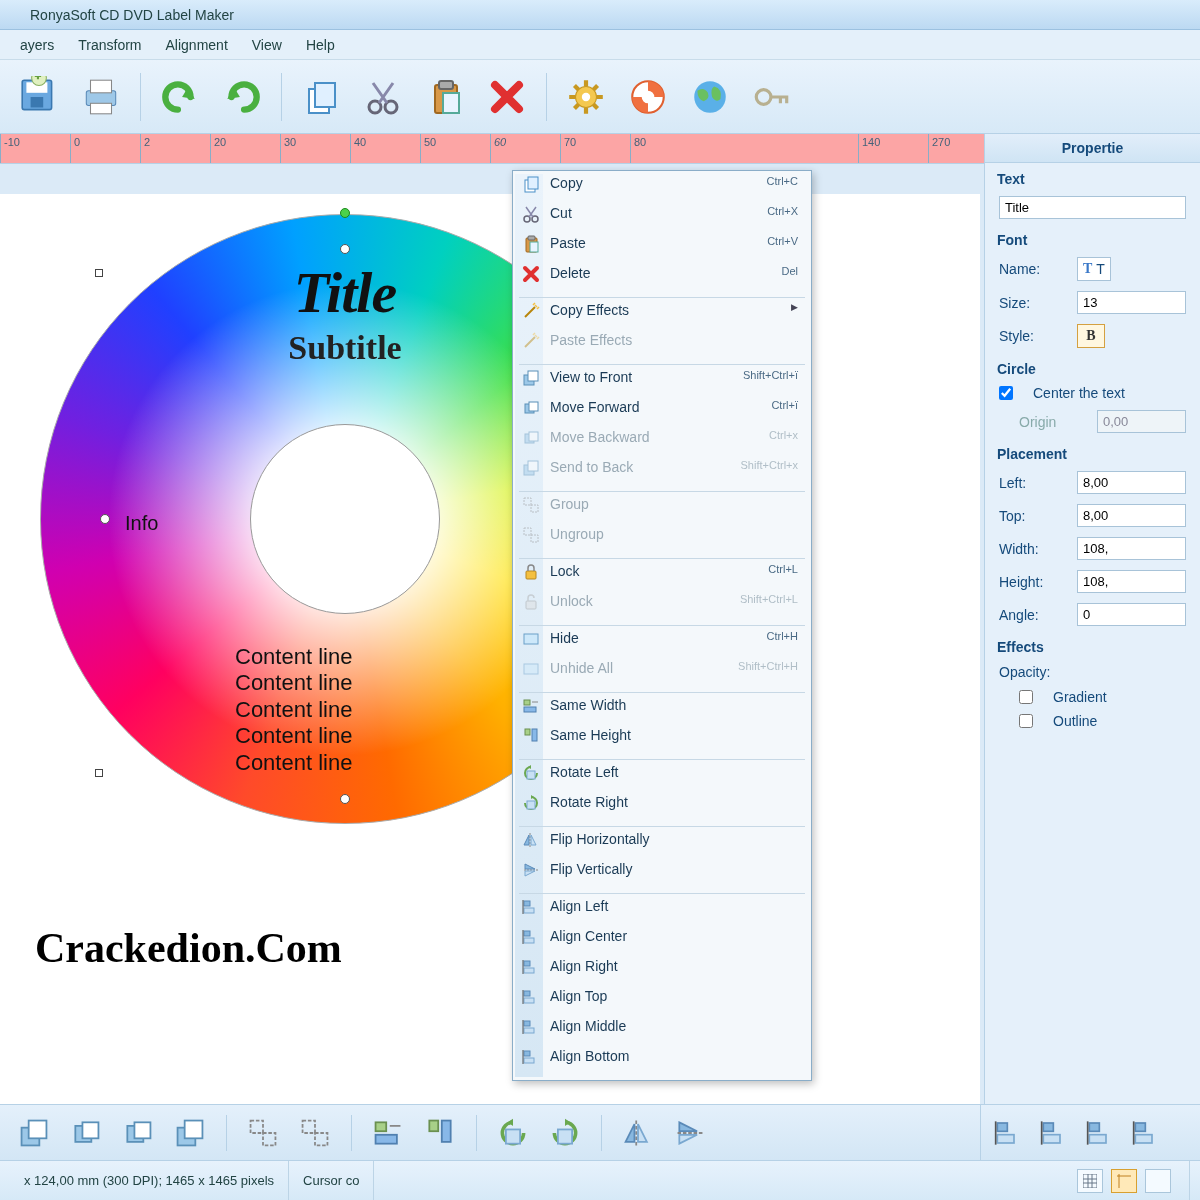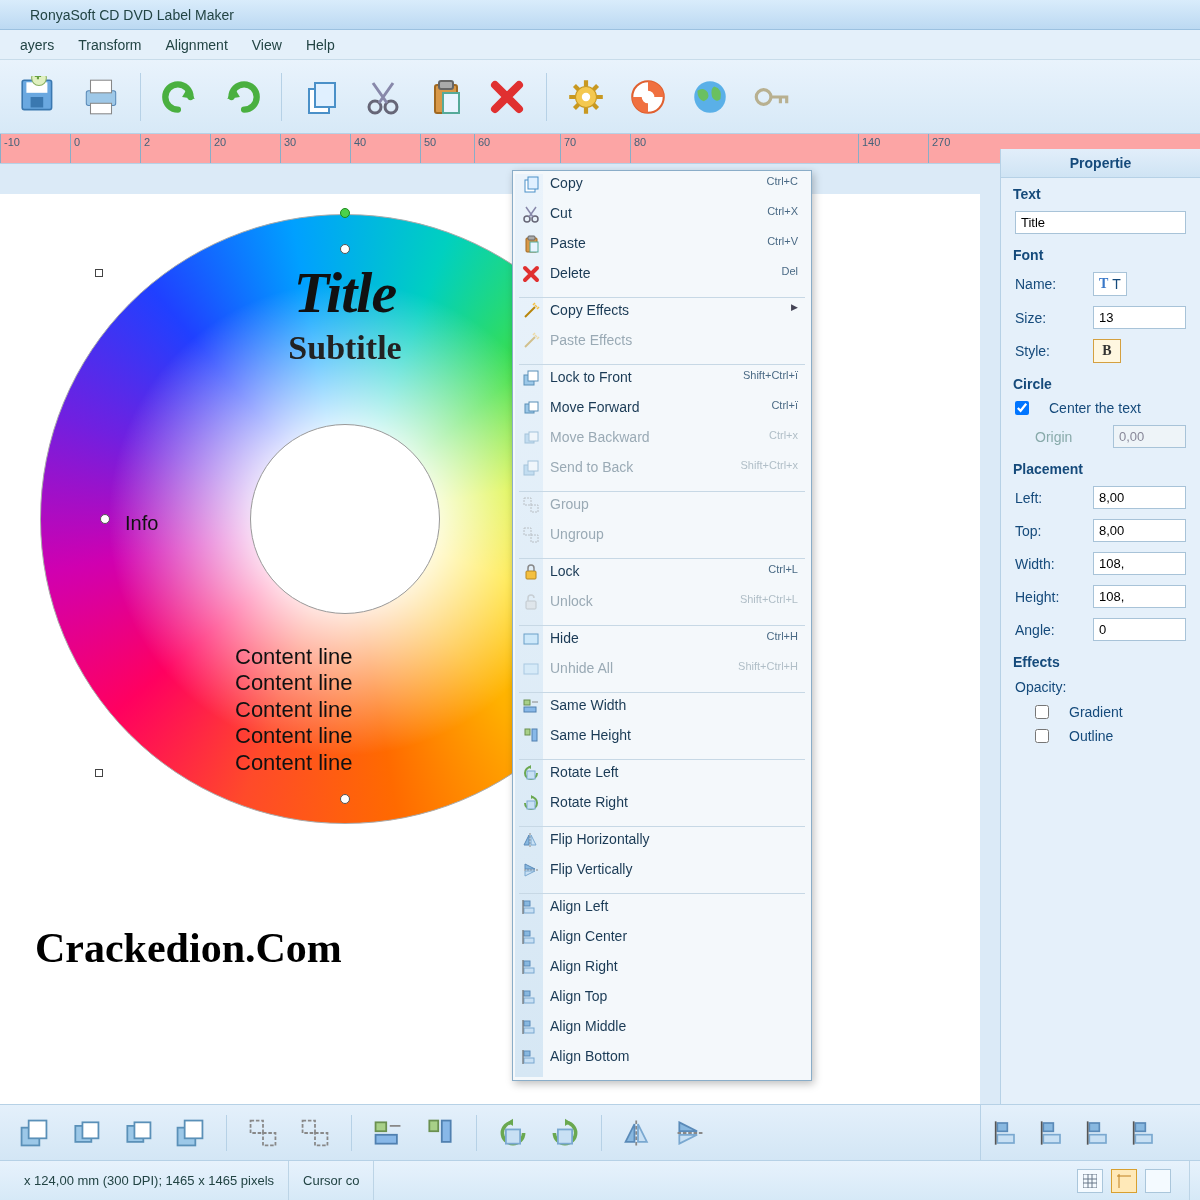--- a/index.html
+++ b/index.html
@@ -48,21 +48,21 @@
 .ctxmenu .row .ico svg{ width:18px;height:18px;}
 .ctxmenu .row .lbl{ flex:1; padding-left:4px;}
 .ctxmenu .row .sc{ color:#4a6a85; font-size:11px;}
 .ctxmenu .row.disabled .sc{ color:#b0bec7;}
 .ctxmenu .sep{ height:1px; background:#c7d8e5; margin:3px 4px;}
 .ctxmenu .arrow::after{ content:"▶"; font-size:9px; color:#445; margin-left:auto;}
 .ctxmenu .iconstrip{ position:absolute; left:2px; top:3px; bottom:3px; width:28px; background:linear-gradient(#eaf3fb,#d6e7f4);}
 .ctxmenu .rows{ position:relative;}
 
 
-.proppanel{ position:absolute; right:0; top:134px; width:200px; bottom:0; background:#e5f0fa; border-left:1px solid #b6d1e6; font-size:14px; color:#154a7b;margin-top:15px;}
+.proppanel{ position:absolute; right:0; top:134px; width:216px; bottom:0; background:#e5f0fa; border-left:1px solid #b6d1e6; font-size:14px; color:#154a7b;}
 .proppanel .ph{ background:linear-gradient(#e2eefa,#cfe4f4); text-align:center; font-weight:bold; padding:6px 0; border-bottom:1px solid #b6d1e6; color:#154a7b;}
 .proppanel .sect{ padding:8px 12px 4px; font-weight:bold; color:#154a7b;}
 .proppanel .field{ display:flex; align-items:center; padding:5px 14px; gap:8px;}
 .proppanel .field label{ width:70px; color:#154a7b; font-weight:normal;}
 .proppanel input[type=text]{ flex:1; min-width:0; border:1px solid #a8c3d8; padding:3px 5px; background:#fff; font-size:13px;}
 .proppanel .full input{ width:100%;}
 .proppanel .stylebtn{ width:28px;height:24px; border:1px solid #d4a040; background:#fff7e0; display:inline-flex; align-items:center; justify-content:center; font-weight:bold; font-family:'Times New Roman',serif; color:#333;}
 .proppanel .chk{ display:flex; align-items:center; gap:20px; padding:4px 14px;}
 .proppanel .chk input{ width:14px;height:14px;}
 .proppanel .indent{ padding-left:34px;}
@@ -294,21 +294,21 @@
 </div>
 
 <div class="ruler" id="rulerEl">
     <div class="tick" style="left: 0px;">-10</div>
     <div class="tick" style="left: 70px;">0</div>
     <div class="tick" style="left: 140px;">2</div>
     <div class="tick" style="left: 210px;">20</div>
     <div class="tick" style="left: 280px;">30</div>
     <div class="tick" style="left: 350px;">40</div>
     <div class="tick" style="left: 420px;">50</div>
-    <div class="tick" style="left: 474px;">60</div>
+    <div class="tick" style="left: 490px; font-style: italic;">60</div>
     <div class="tick" style="left: 560px;">70</div>
     <div class="tick" style="left: 630px;">80</div>
     <div class="tick" style="left: 858px;">140</div>
     <div class="tick" style="left: 928px;">270</div>
   </div>
 
 <div class="workarea">
   <div class="canvas">
     <div class="disc">
       <div class="outer">
@@ -392,21 +392,21 @@
         </span>
         <span class="lbl">Paste Effects</span>
       </div>
       <div class="sep"></div>
       <div class="row">
         <span class="ico">
           <svg viewBox="0 0 18 18">
             <use href="#i-front"></use>
           </svg>
         </span>
-        <span class="lbl">Lock to Front</span>
+        <span class="lbl">View to Front</span>
         <span class="sc">Shift+Ctrl+ï</span>
       </div>
       <div class="row">
         <span class="ico">
           <svg viewBox="0 0 18 18">
             <use href="#i-forward"></use>
           </svg>
         </span>
         <span class="lbl">Move Forward</span>
         <span class="sc">Ctrl+ï</span>

